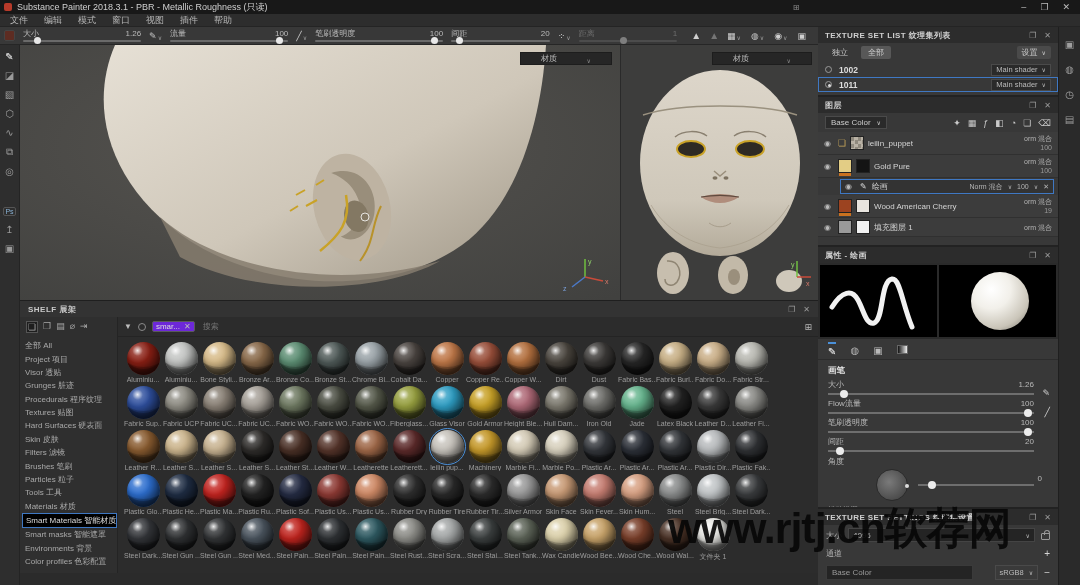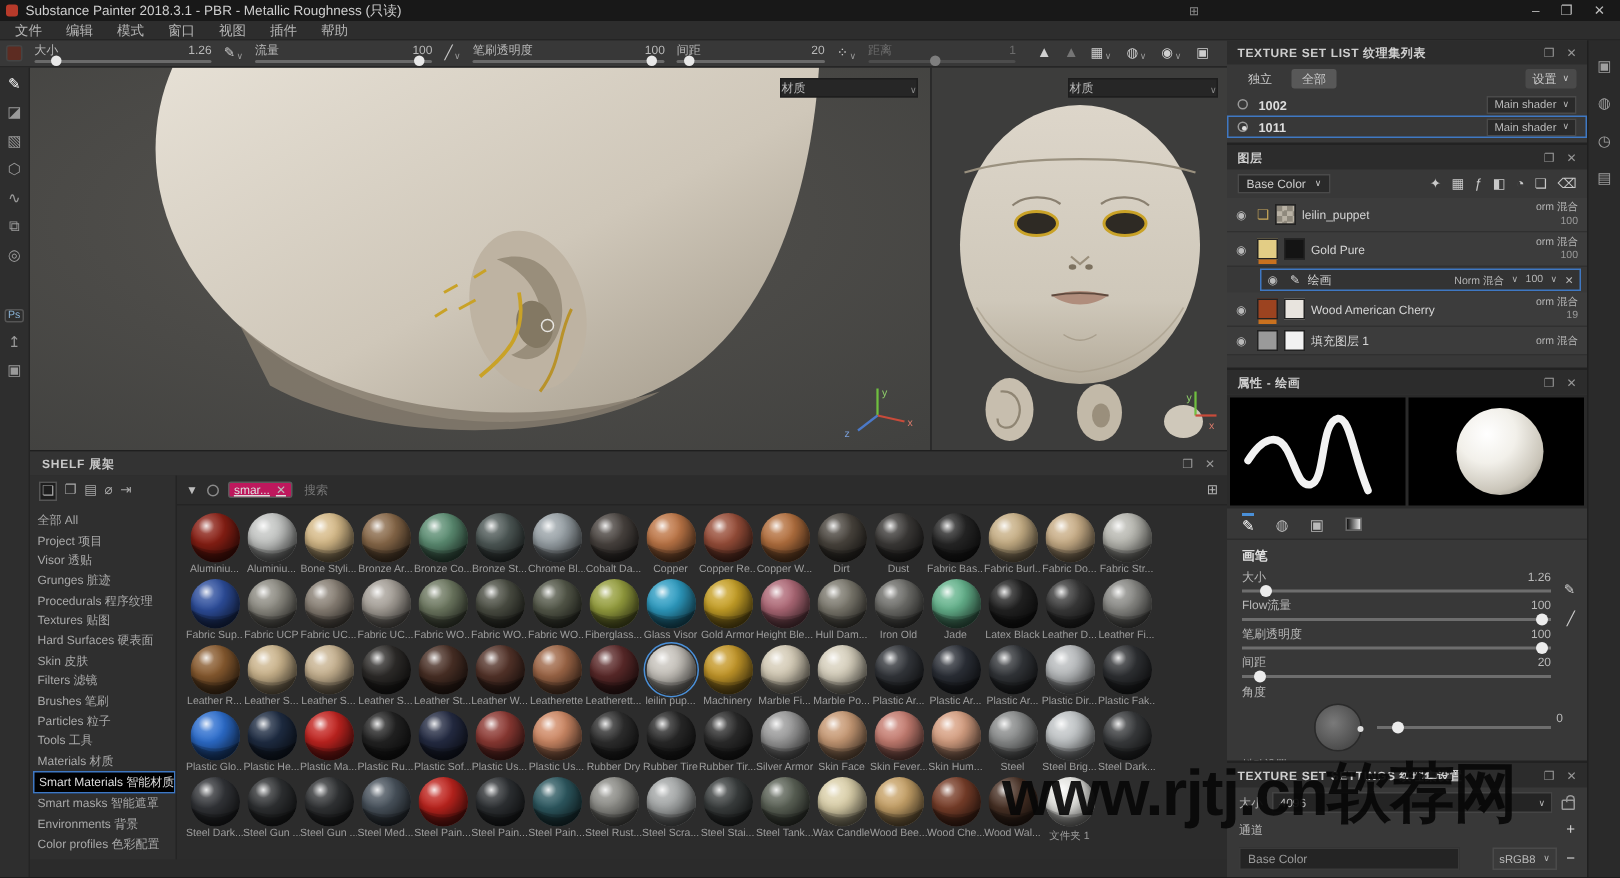--- a/index.html
+++ b/index.html
@@ -37,41 +37,41 @@
 
   
   .lstrip{position:absolute;left:0;top:45px;width:20px;bottom:0;background:#2e2e2e;border-right:1px solid #242424;display:flex;flex-direction:column;align-items:center;padding-top:6px;gap:8px;color:#9a9a9a;font-size:10px;}
   .lstrip .active{color:#ffffff;}
   .lstrip .gap{height:14px;}
   .lstrip .ps{font-size:7px;color:#8ab4d8;border:1px solid #555;border-radius:2px;padding:0 1px;}
 
   
   .view3d{position:absolute;left:20px;top:45px;width:600px;height:255px;overflow:hidden;}
   .view2d{position:absolute;left:620px;top:45px;width:198px;height:255px;overflow:hidden;border-left:1px solid #2a2a2a;}
-  .vp-dd{position:absolute;top:7px;height:13px;background:#262626;border:1px solid #1d1d1d;color:#b9b9b9;display:flex;align-items:flex-end;justify-content:space-between;padding:0 0;font-size:8px;}
+  .vp-dd{position:absolute;top:7px;height:13px;background:#262626;border:1px solid #1d1d1d;color:#b9b9b9;display:flex;align-items:flex-end;justify-content:space-between;padding:0 20px;font-size:8px;}
   .vp-dd .caret{font-size:6px;color:#8a8a8a;}
   .dd3d{right:8px;width:92px;}
   .dd2d{right:6px;width:100px;}
 
   
   .bottom-panel{position:absolute;left:20px;top:300px;width:798px;bottom:12px;background:#2c2c2c;border-top:1px solid #1f1f1f;display:flex;flex-direction:column;}
   .bp-header{height:16px;background:#333;display:flex;align-items:center;padding:0 8px;color:#c9c9c9;}
   .bp-header .hicons{margin-left:auto;display:flex;gap:8px;color:#9a9a9a;font-size:8px;}
   .bp-title{font-weight:bold;font-size:8px;letter-spacing:.5px;}
   .bp-body{flex:1;display:flex;min-height:0;}
   .shelf-cats{width:98px;background:#2f2f2f;border-right:1px solid #242424;padding:2px 0 0 2px;overflow:hidden;}
   .shelf-icons{display:flex;gap:5px;padding:2px 2px 6px 4px;color:#a8a8a8;font-size:9px;}
   .shelf-icons .sel{background:#1e1e1e;border:1px solid #555;padding:0 1px;}
   .shelf-item{padding:1.2px 3px;color:#a9a9a9;font-size:8px;white-space:nowrap;cursor:default;}
   .shelf-item.selected{border:1px solid #3f78c3;color:#dcdcdc;background:#000000;}
   .mats{flex:1;display:flex;flex-direction:column;min-width:0;background:#2c2c2c;}
   .mat-search{height:20px;display:flex;align-items:center;gap:6px;padding:0 6px;border-bottom:1px solid #242424;}
   .funnel{color:#bdbdbd;font-size:8px;}
   .ring{width:8px;height:8px;border:1px solid #8a8a8a;border-radius:50%;}
-  .tagpill{background:#be185d;border:1px solid #5a5a5a;border-radius:2px;color:#ddd;font-size:8px;padding:0 3px;display:flex;gap:4px;text-decoration:underline;}
+  .tagpill{background:#6d28d9;border:1px solid #5a5a5a;border-radius:2px;color:#ddd;font-size:8px;padding:0 3px;display:flex;gap:4px;}
   .tagpill .x{color:#bbb;}
   .mat-search input{flex:1;background:transparent;border:none;outline:none;color:#bbb;font-size:8px;}
   .grid-ico{color:#b5b5b5;font-size:9px;margin-left:auto;}
   .mat-grid{display:grid;grid-template-columns:repeat(17,38px);margin:4px 0 0 6px;}
   .mat-cell{width:38px;height:44px;text-align:center;padding-top:1px;}
   .mat-cell.selected .mat-sphere{outline:1px solid #4a90d9;outline-offset:1px;}
   .mat-sphere{width:33px;height:33px;border-radius:50%;margin:0 auto;
     background:radial-gradient(circle at 32% 26%,rgba(255,255,255,.9) 0%,rgba(255,255,255,.2) 16%,rgba(255,255,255,0) 38%),radial-gradient(circle at 48% 42%,var(--c,#888) 52%,#000 135%);
     box-shadow:inset -5px -7px 9px rgba(0,0,0,.55), inset 0 -13px 0 -7px rgba(0,0,0,.22), inset 0 -22px 0 -14px rgba(0,0,0,.18);}
   .mat-name{font-size:7px;color:#9d9d9d;margin-top:1px;white-space:nowrap;overflow:hidden;}

